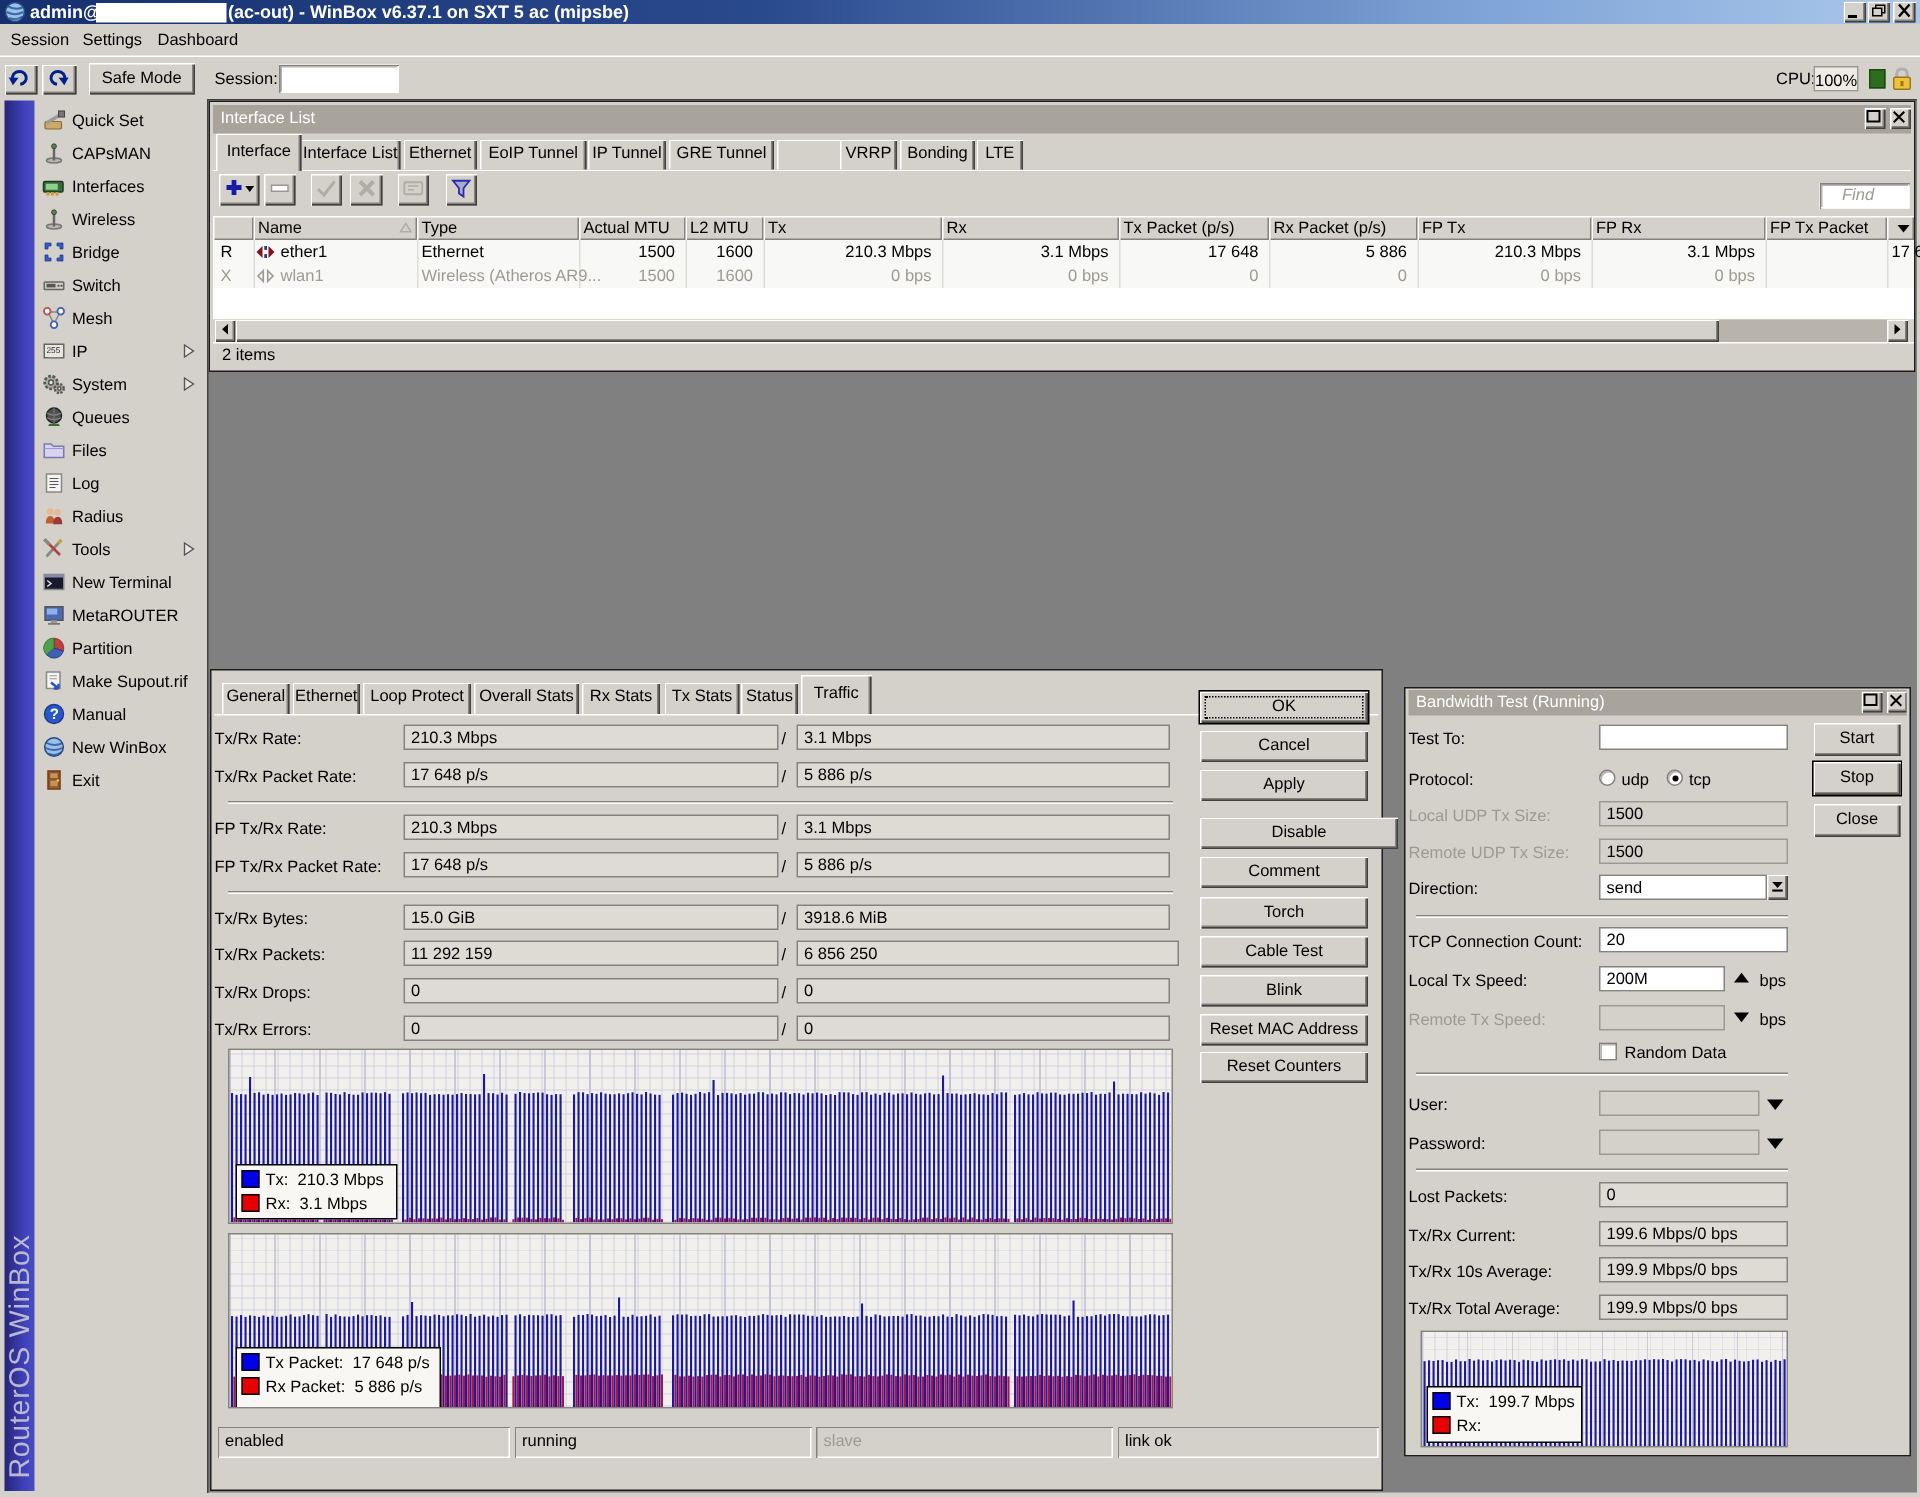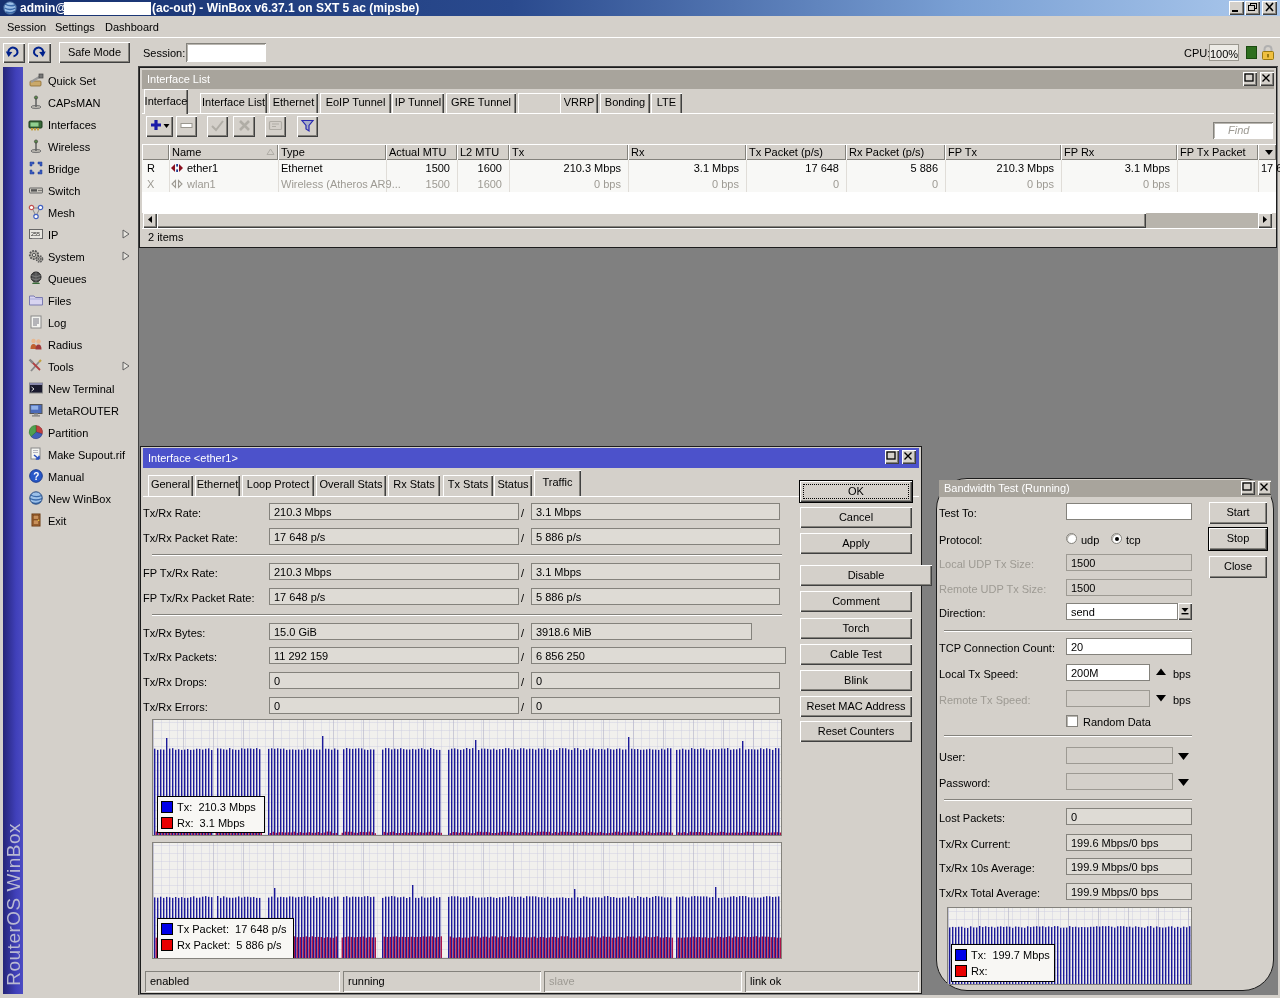--- a/index.html
+++ b/index.html
@@ -337,21 +337,21 @@
       <div class="wtitle inactive" style="height:19px">
           <span class="tt">Interface List</span>
         <div class="wbtn" style="right:17px"><svg width="12" height="12" viewBox="0 0 12 12">
               <rect x="2" y="2" width="8" height="7" fill="none" stroke="#000" stroke-width="1.3"></rect>
             </svg></div>
         <div class="wbtn" style="right:0px"><svg width="12" height="12" viewBox="0 0 12 12">
               <path d="M2.5 2.5 L9.5 9.5 M9.5 2.5 L2.5 9.5" stroke="#000" stroke-width="1.4"></path>
             </svg></div>
       </div>
       <div class="tabs" style="height:24px">
-        <div class="tab on" style="left:2px;width:44px;padding-top:6px">Interface</div>
+        <div class="tab on" style="left:2px;width:57px;padding-top:6px">Interface</div>
         <div class="tab" style="left:58px;width:67px;padding-top:3px">Interface List</div>
         <div class="tab" style="left:127px;width:49px;padding-top:3px">Ethernet</div>
         <div class="tab" style="left:178px;width:71px;padding-top:3px">EoIP Tunnel</div>
         <div class="tab" style="left:250px;width:52px;padding-top:3px">IP Tunnel</div>
         <div class="tab" style="left:304px;width:70px;padding-top:3px">GRE Tunnel</div>
         <div class="tab" style="left:376px;width:62px;padding-top:21px">VLAN</div>
         <div class="tab" style="left:418px;width:38px;padding-top:3px">VRRP</div>
         <div class="tab" style="left:458px;width:50px;padding-top:3px">Bonding</div>
         <div class="tab" style="left:509px;width:31px;padding-top:3px">LTE</div>
       </div>
@@ -464,29 +464,20 @@
           <div class="btn" style="left:15px;top:0px;width:989px;height:15px"></div>
           <div style="position:absolute;left:1004px;top:0;width:112px;height:15px;background:#b8b4ac"></div>
           <div class="btn" style="left:1116px;top:0px;width:14px;height:15px"><svg width="12" height="13" viewBox="0 0 12 13">
                 <path d="M4 3 L8 6.5 L4 10 Z" fill="#000"></path>
               </svg></div>
         </div>
         <div style="position:absolute;left:0px;top:115px;width:1134px;height:17px;border-top:1px solid #fff;padding:2px 0 0 6px">2 items</div>
       </div>
     </div>
     <div class="win" id="win-e1" style="left:2px;top:380px;width:782px;height:548px;padding:1px 2px 2px;">
-      <div class="wtitle active" style="height:20px">
-          <span class="tt" style="top:4px">Interface &lt;ether1&gt;</span>
-        <div class="wbtn" style="left:742px"><svg width="12" height="12" viewBox="0 0 12 12">
-              <rect x="2" y="2" width="8" height="7" fill="none" stroke="#000" stroke-width="1.3"></rect>
-            </svg></div>
-        <div class="wbtn" style="left:759px"><svg width="12" height="12" viewBox="0 0 12 12">
-              <path d="M2.5 2.5 L9.5 9.5 M9.5 2.5 L2.5 9.5" stroke="#000" stroke-width="1.4"></path>
-            </svg></div>
-      </div>
       <div style="position:relative;width:776px;height:522px">
         <div class="tab" style="top:7px;left:5px;width:45px;height:21px;padding-top:3px">General</div>
         <div class="tab" style="top:7px;left:52px;width:45px;height:21px;padding-top:3px">Ethernet</div>
         <div class="tab" style="top:7px;left:99px;width:72px;height:21px;padding-top:3px">Loop Protect</div>
         <div class="tab" style="top:7px;left:173px;width:70px;height:21px;padding-top:3px">Overall Stats</div>
         <div class="tab" style="top:7px;left:245px;width:52px;height:21px;padding-top:3px">Rx Stats</div>
         <div class="tab" style="top:7px;left:300px;width:50px;height:21px;padding-top:3px">Tx Stats</div>
         <div class="tab" style="top:7px;left:351px;width:38px;height:21px;padding-top:3px">Status</div>
         <div class="tab on" style="top:2px;left:391px;width:47px;height:26px;padding-top:6px">Traffic</div>
         <div style="position:absolute;left:0;top:28px;width:776px;height:1px;background:#fff"></div>
@@ -504,21 +495,21 @@
         <div class="lbl" style="left:378px;top:99px;width:8px;text-align:left">/</div>
         <div class="fld" style="left:388px;top:95px;width:249px">3.1 Mbps</div>
         <div class="lbl" style="left:0;top:124px;width:121px">FP Tx/Rx Packet Rate:</div>
         <div class="fld" style="left:126px;top:120px;width:250px">17 648 p/s</div>
         <div class="lbl" style="left:378px;top:124px;width:8px;text-align:left">/</div>
         <div class="fld" style="left:388px;top:120px;width:249px">5 886 p/s</div>
         <div class="groove" style="left:9px;top:146px;width:630px"></div>
         <div class="lbl" style="left:0;top:159px;width:121px">Tx/Rx Bytes:</div>
         <div class="fld" style="left:126px;top:155px;width:250px">15.0 GiB</div>
         <div class="lbl" style="left:378px;top:159px;width:8px;text-align:left">/</div>
-        <div class="fld" style="left:388px;top:155px;width:221px">3918.6 MiB</div>
+        <div class="fld" style="left:388px;top:155px;width:249px">3918.6 MiB</div>
         <div class="lbl" style="left:0;top:183px;width:121px">Tx/Rx Packets:</div>
         <div class="fld" style="left:126px;top:179px;width:250px">11 292 159</div>
         <div class="lbl" style="left:378px;top:183px;width:8px;text-align:left">/</div>
         <div class="fld" style="left:388px;top:179px;width:255px">6 856 250</div>
         <div class="lbl" style="left:0;top:208px;width:121px">Tx/Rx Drops:</div>
         <div class="fld" style="left:126px;top:204px;width:250px">0</div>
         <div class="lbl" style="left:378px;top:208px;width:8px;text-align:left">/</div>
         <div class="fld" style="left:388px;top:204px;width:249px">0</div>
         <div class="lbl" style="left:0;top:233px;width:121px">Tx/Rx Errors:</div>
         <div class="fld" style="left:126px;top:229px;width:250px">0</div>
@@ -1349,21 +1340,21 @@
             <span class="sw" style="background:#0000e8"></span><span class="lt">Tx Packet:&nbsp; 17 648 p/s</span><br>
             <span class="sw" style="background:#e80000"></span><span class="lt">Rx Packet:&nbsp; 5 886 p/s</span>
           </div>
         </div>
         <div class="stat" style="left:2px;top:503px;width:195px">enabled</div>
         <div class="stat" style="left:200px;top:503px;width:198px">running</div>
         <div class="stat" style="left:401px;top:503px;width:198px;color:#9d9a93">slave</div>
         <div class="stat" style="left:602px;top:503px;width:174px">link ok</div>
       </div>
     </div>
-    <div class="win" id="win-bw" style="left:798px;top:412px;width:338px;height:513px;padding:1px 2px 2px;border-radius:31px;">
+    <div class="win" id="win-bw" style="left:798px;top:392px;width:338px;height:513px;padding:1px 2px 2px;">
       <div class="wtitle inactive" style="height:17px">
           <span class="tt" style="top:2px">Bandwidth Test (Running)</span>
         <div class="wbtn" style="left:302px;top:1px"><svg width="12" height="12" viewBox="0 0 12 12">
               <rect x="2" y="2" width="8" height="7" fill="none" stroke="#000" stroke-width="1.3"></rect>
             </svg></div>
         <div class="wbtn" style="left:319px;top:1px"><svg width="12" height="12" viewBox="0 0 12 12">
               <path d="M2.5 2.5 L9.5 9.5 M9.5 2.5 L2.5 9.5" stroke="#000" stroke-width="1.4"></path>
             </svg></div>
       </div>
       <div style="position:relative;width:332px;height:490px">

